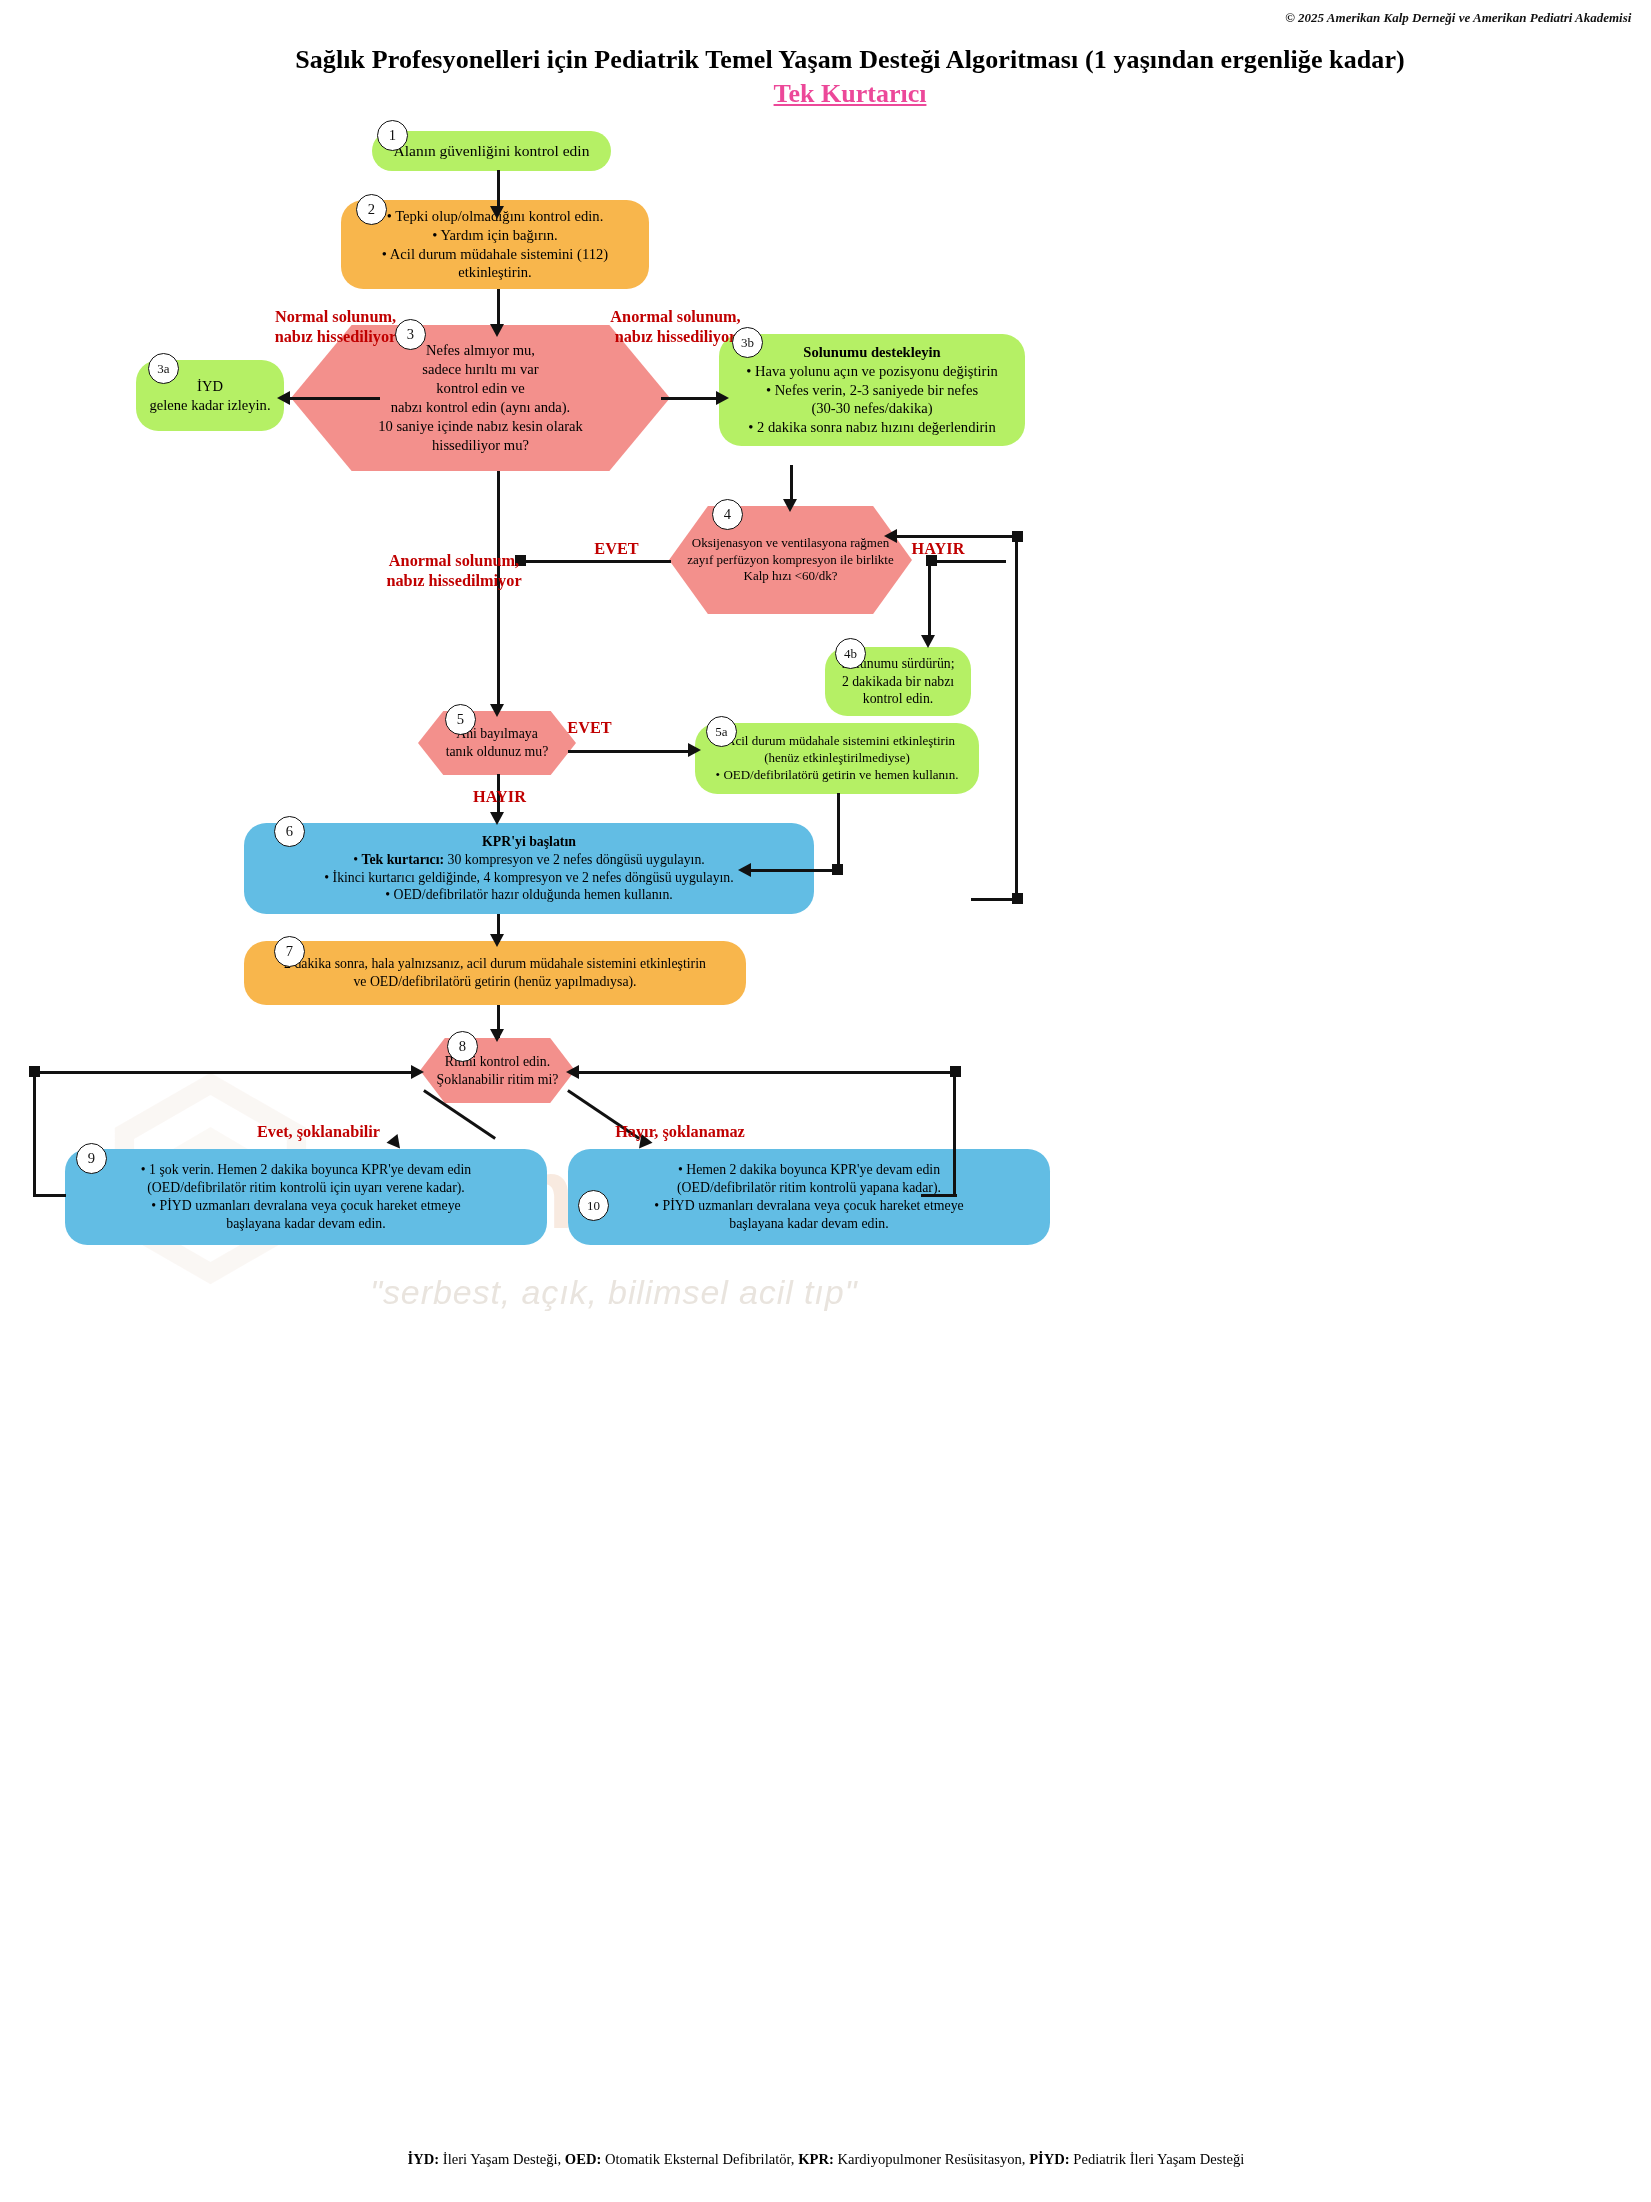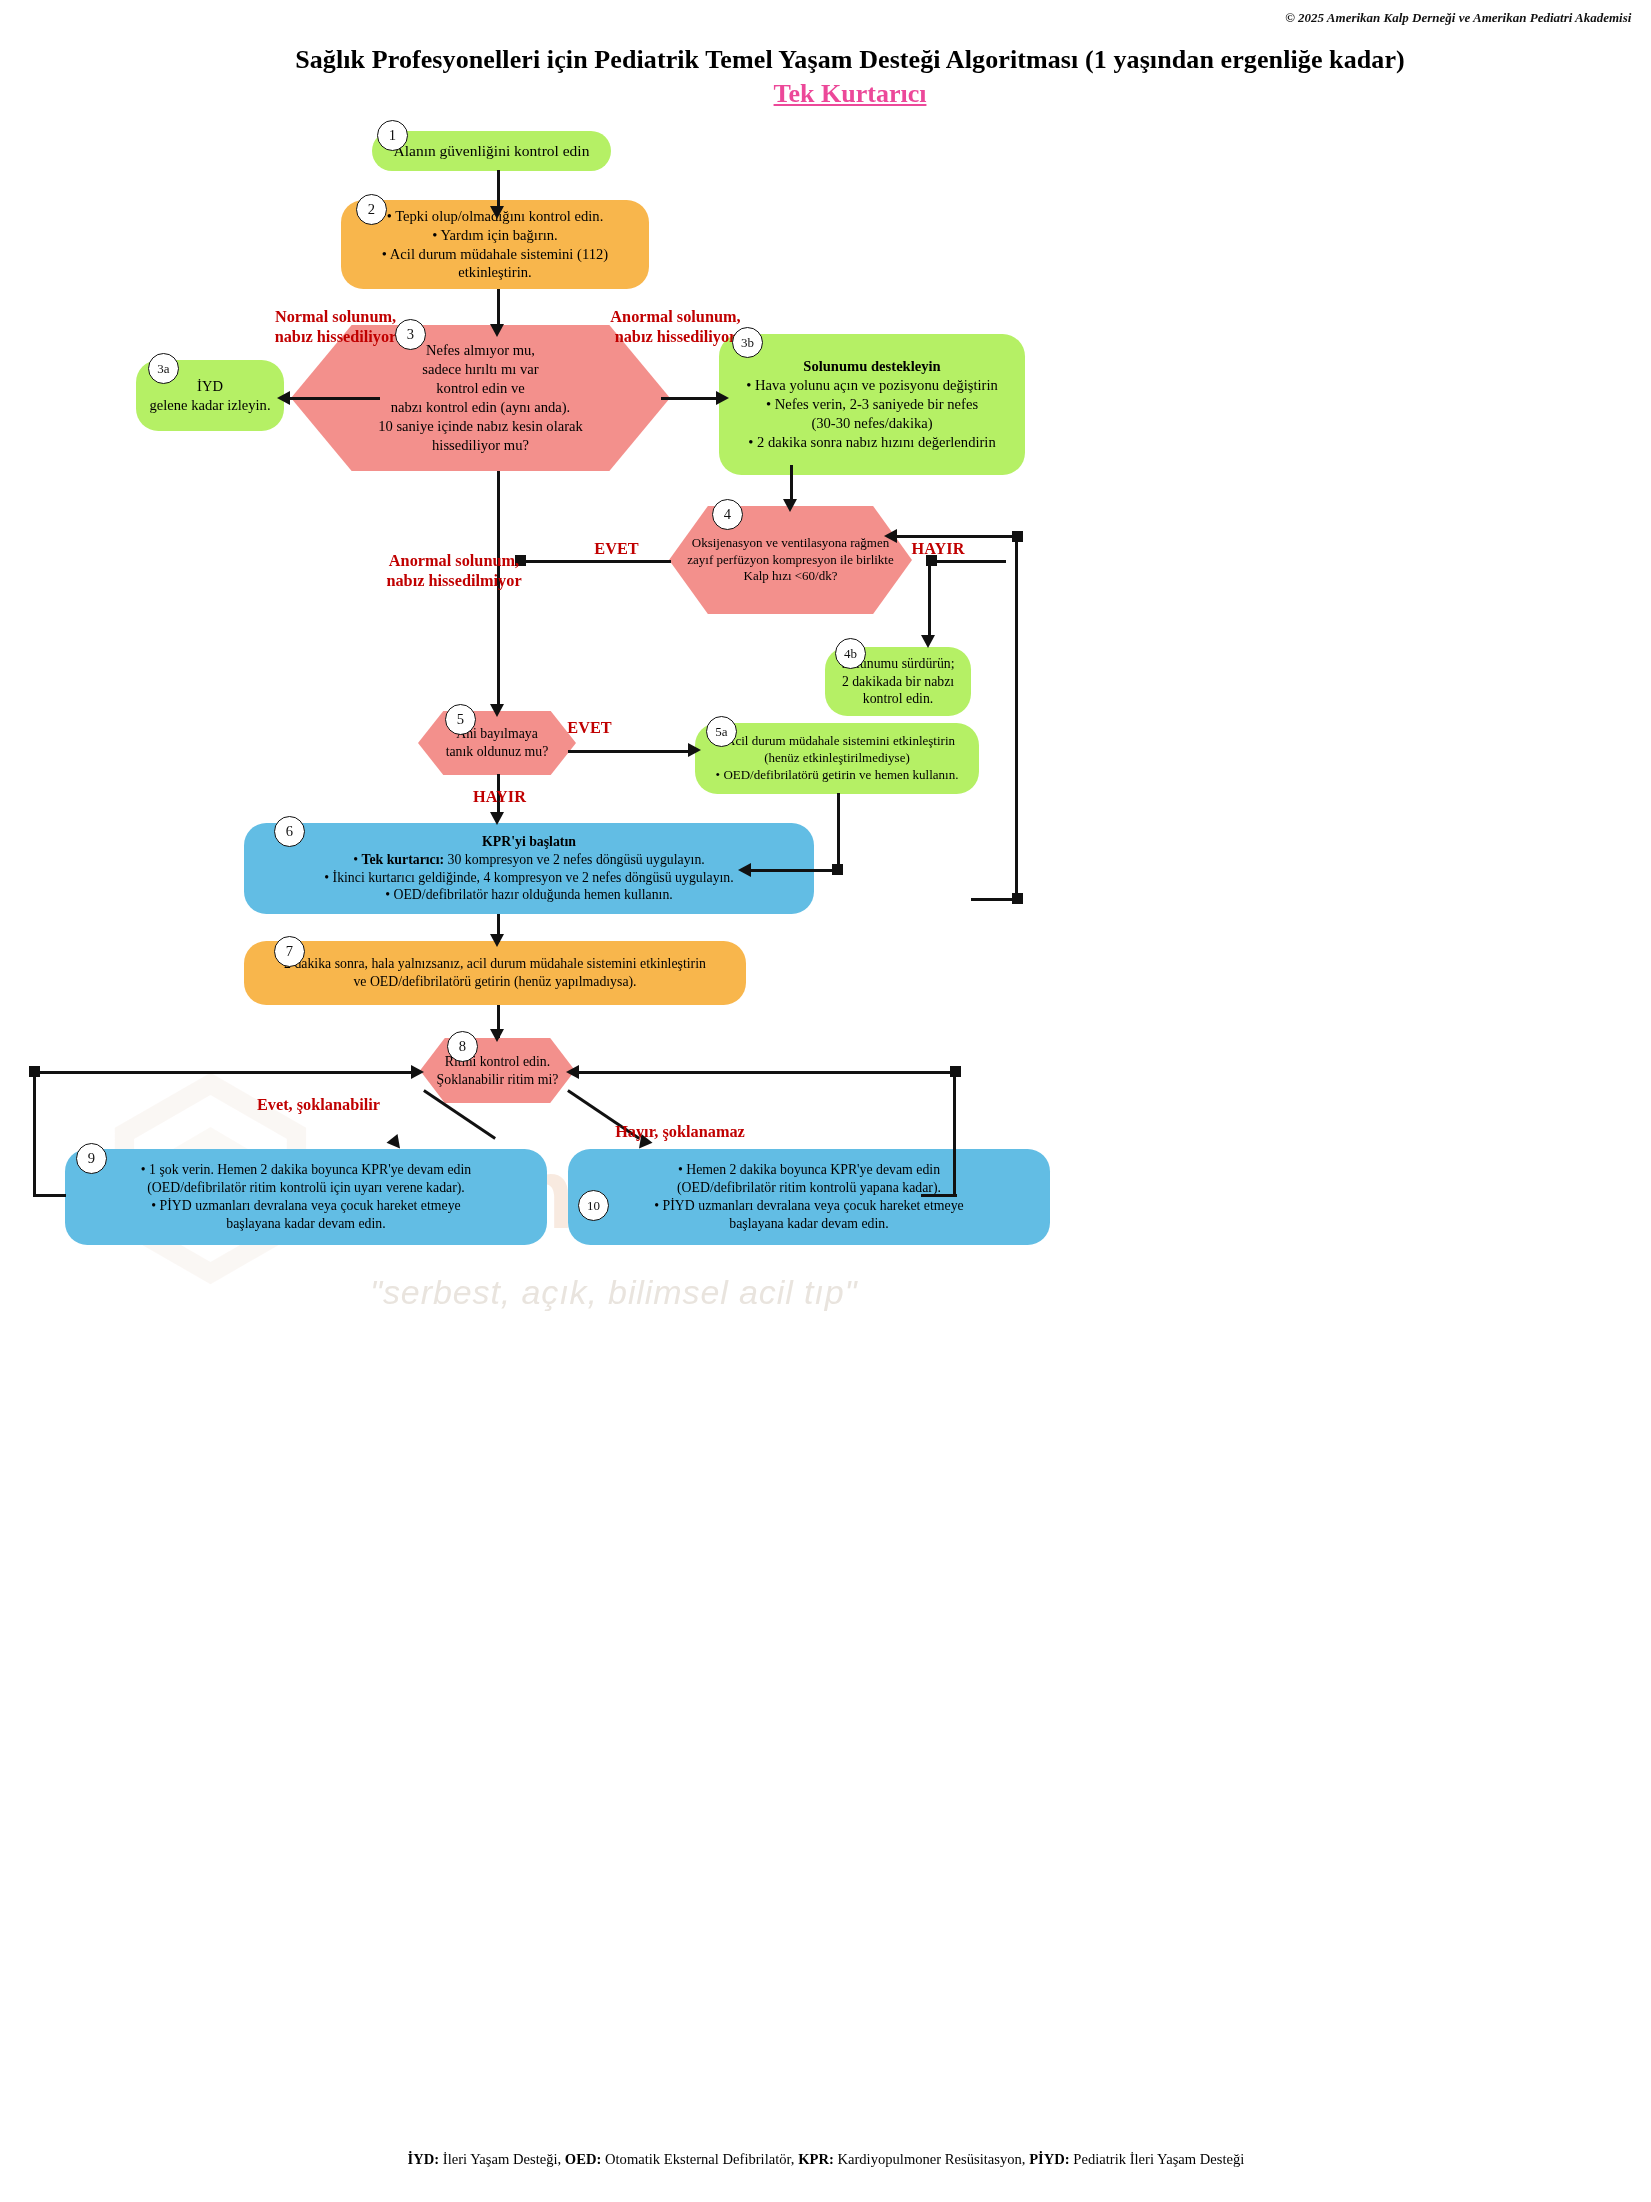--- a/index.html
+++ b/index.html
@@ -214,21 +214,21 @@
   <div class="bub" style="left:395px;top:319px;">3</div>
 
   <div class="node rounded green" style="left:136px;top:360px;width:148px;height:71px;">
     <div class="txt" style="font-size:14.6px;">
       <div>İYD</div>
       <div>gelene kadar izleyin.</div>
     </div>
   </div>
   <div class="bub small" style="left:148px;top:353px;">3a</div>
 
-  <div class="node rounded green" style="left:719px;top:334px;width:306px;height:141px;">
+  <div class="node rounded green" style="left:719px;top:334px;width:306px;height:112px;">
     <div class="txt" style="font-size:14.6px;">
       <div style="font-weight:700;">Solunumu destekleyin</div>
       <div>• Hava yolunu açın ve pozisyonu değiştirin</div>
       <div>• Nefes verin, 2-3 saniyede bir nefes</div>
       <div>(30-30 nefes/dakika)</div>
       <div>• 2 dakika sonra nabız hızını değerlendirin</div>
     </div>
   </div>
   <div class="bub small" style="left:732px;top:327px;">3b</div>
 
@@ -326,21 +326,21 @@
   <div class="rlabel" style="left:368px;top:551px;width:172px;">
     <div>Anormal solunum,</div>
     <div>nabız hissedilmiyor</div>
   </div>
 
   <div class="rlabel" style="left:578px;top:539px;width:77px;">EVET</div>
   <div class="rlabel" style="left:895px;top:539px;width:86px;">HAYIR</div>
   <div class="rlabel" style="left:551px;top:718px;width:77px;">EVET</div>
   <div class="rlabel" style="left:461px;top:787px;width:77px;">HAYIR</div>
 
-  <div class="rlabel" style="left:237px;top:1095px;width:163px;">Evet, şoklanabilir</div>
+  <div class="rlabel" style="left:237px;top:1122px;width:163px;">Evet, şoklanabilir</div>
   <div class="rlabel" style="left:594px;top:1122px;width:172px;">Hayır, şoklanamaz</div>
 
   <div id="footer">
     <span><b>İYD:</b><span> İleri Yaşam Desteği, </span></span><span><b>OED:</b><span> Otomatik Eksternal Defibrilatör, </span></span><span><b>KPR:</b><span> Kardiyopulmoner Resüsitasyon, </span></span><span><b>PİYD:</b><span> Pediatrik İleri Yaşam Desteği</span></span>
   </div>
 
 </div>
 
 
 </body></html>

